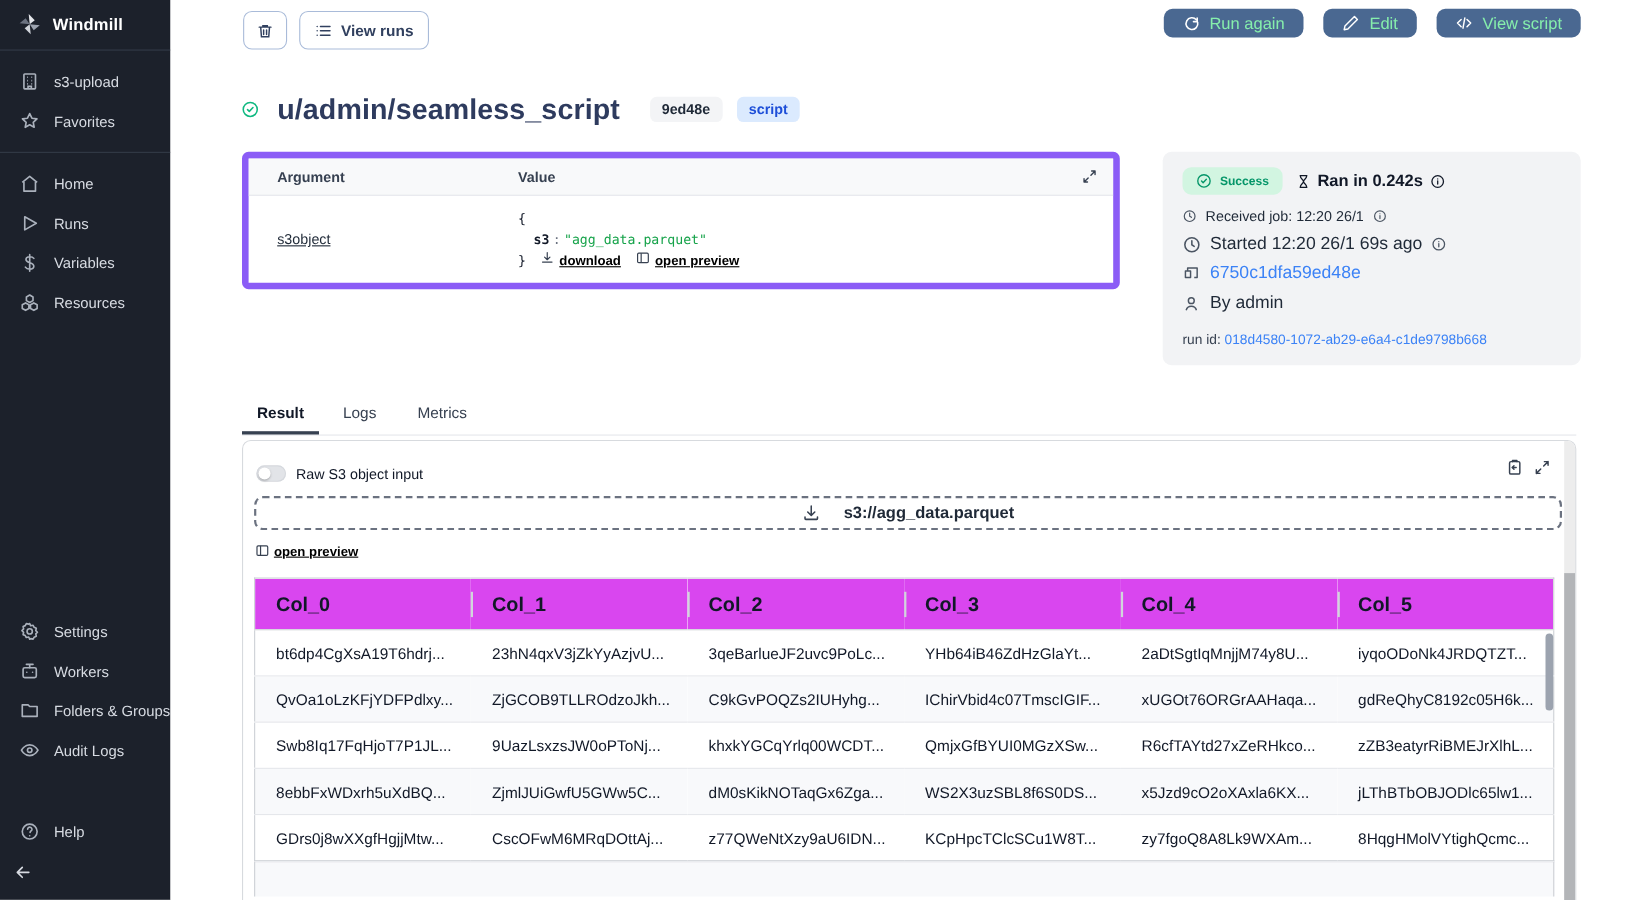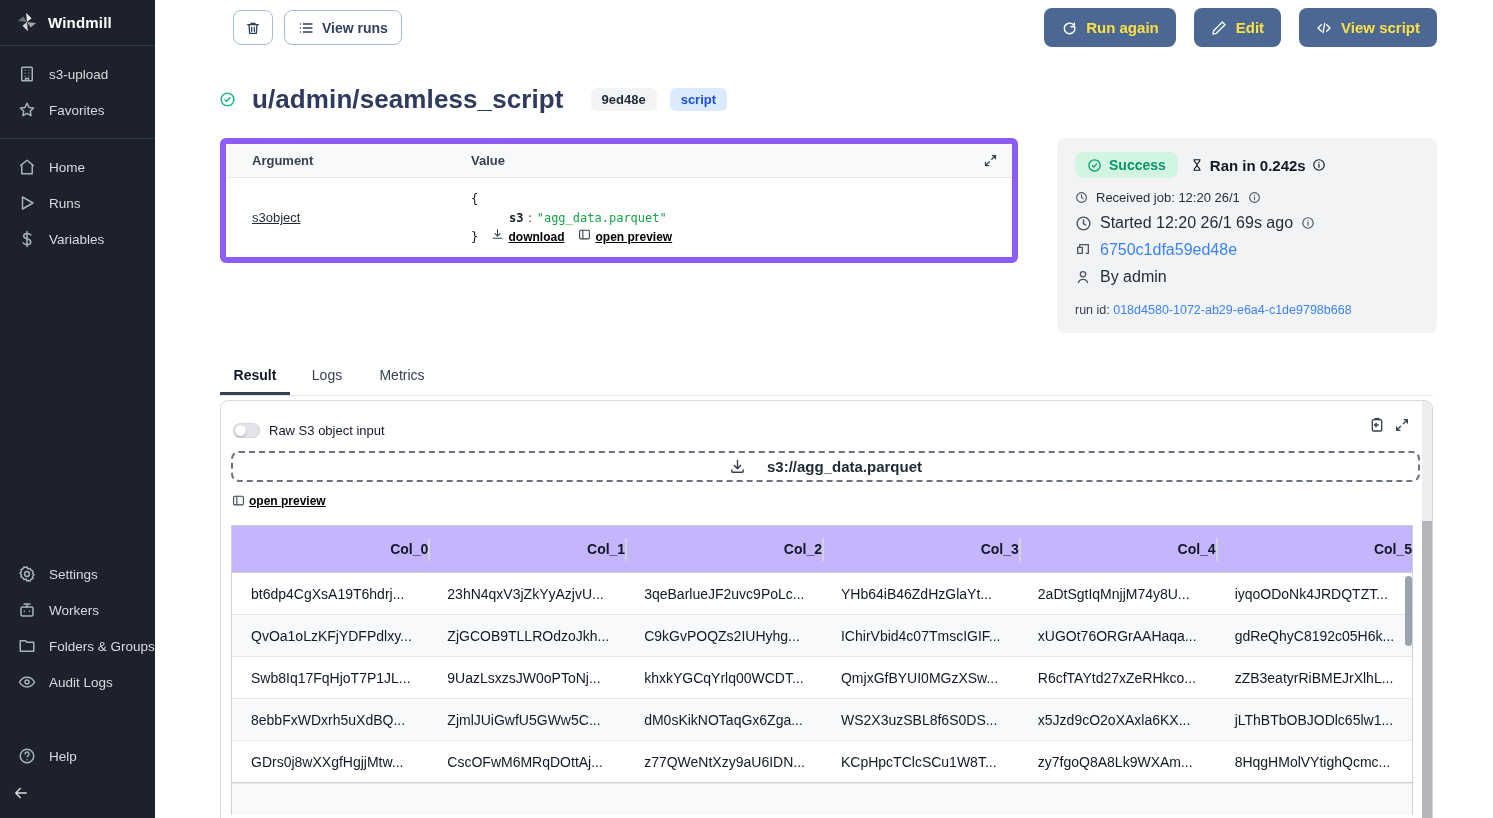--- a/index.html
+++ b/index.html
@@ -17,31 +17,31 @@
   .side-item { display:flex; align-items:center; gap:13px; height:36px; padding-left:18px;
     font-size:13.5px; color:#d7dbe2; cursor:pointer; }
   .side-item .ic { width:18px; height:18px; color:#aab1bc; flex:0 0 18px; }
   .side-spacer { flex:1; }
   .side-bottom { padding-bottom:6px; }
   .back-row { padding:10px 0 10px 12px; }
 
   
   .main { position:absolute; left:155px; top:0; width:1338px; height:818px; background:#fff; }
 
-  .toolbar-left { position:absolute; left:66px; top:10px; display:flex; gap:11px;margin-left:12px; }
+  .toolbar-left { position:absolute; left:66px; top:10px; display:flex; gap:11px; }
   .btn-secondary { display:flex; align-items:center; gap:8px; height:35px; padding:0 13px;
     border:1px solid #a9bbd9; border-radius:8px; background:#fff; color:#31405f;
     font-size:14px; font-weight:700; cursor:pointer; }
   .btn-secondary .ic { width:16px; height:16px; color:#31405f; }
   .btn-icon-only { padding:0 11px; }
 
   .toolbar-right { position:absolute; right:56px; top:8px; display:flex; gap:18px; }
-  .btn-primary { display:flex; align-items:center; gap:9px; height:39px; padding:0 17px;
-    border:none; border-radius:8px; background:#4a6891; color:#fde047; font-size:15px;
-    font-weight:700; cursor:pointer; }
+  .btn-primary { display:flex; align-items:center; gap:9px; height:26px; padding:0 17px;
+    border:none; border-radius:8px; background:#4a6891; color:#86efac; font-size:15px;
+    font-weight:400; cursor:pointer; }
   .btn-primary .ic { width:16px; height:16px; color:#fff; }
 
   .title-row { position:absolute; left:64px; top:84px; display:flex; align-items:center; }
   .title-check { width:17px; height:17px; color:#10b981; margin-right:16px; }
   .page-title { font-size:26px; font-weight:800; color:#2e3b5e; letter-spacing:.1px; }
   .badge-hash { margin-left:27px; background:#f3f4f6; color:#1f2937; font-size:13px;
     font-weight:700; padding:4px 11px; border-radius:6px; }
   .badge-type { margin-left:13px; background:#dbeafe; color:#1d4ed8; font-size:13px;
     font-weight:700; padding:4px 11px; border-radius:6px; }
 
@@ -53,35 +53,35 @@
   .args-head .col-arg { width:245px; padding-left:26px; }
   .args-head .col-val { flex:1; }
   .args-head .ic { width:15px; height:15px; color:#374151; margin-right:14px; cursor:pointer; }
   .args-row { display:flex; min-height:72px; }
   .args-row .col-arg { width:245px; padding-left:26px; display:flex; align-items:center;
     font-size:13px; color:#1f2937;text-decoration:underline; }
   .args-row .col-val { flex:1; padding:12px 0 10px 0;
     font-family:"DejaVu Sans Mono","Liberation Mono",monospace; font-size:12px; color:#111827; }
   .json-line { line-height:19px; }
   .json-indent { padding-left:14px; }
-  .json-key { font-weight:700;margin-left:24px; }
+  .json-key { font-weight:700; }
   .json-colon { color:#6b7280; padding:0 3px; }
   .json-string { color:#16a34a; }
   .val-links { display:inline-flex; align-items:center; gap:14px; margin-left:6px;
     font-family:"Liberation Sans",sans-serif; }
   .mini-link { display:inline-flex; gap:4px; font-size:12px; font-weight:700;
     color:#000000; text-decoration:underline; cursor:pointer; }
   .mini-link .ic { width:13px; height:13px; color:#374151; }
 
   
   .status-panel { position:absolute; left:902px; top:138px; width:380px; background:#f2f3f5;
     border-radius:8px; padding:14px 18px 16px 18px; }
   .status-line1 { display:flex; align-items:center; gap:12px; }
   .badge-success { display:inline-flex; align-items:center; gap:7px; background:#d2f5e1;
-    color:#059669; font-size:14px; font-weight:700; padding:5px 12px; border-radius:8px; }
+    color:#059669; font-size:11px; font-weight:700; padding:5px 12px; border-radius:8px; }
   .badge-success .ic { width:15px; height:15px; }
   .ran-in { display:flex; align-items:center; gap:6px; font-size:15px; font-weight:600;
     color:#111827; }
   .status-row { display:flex; align-items:center; gap:8px; color:#1f2937; }
   .row-sm { font-size:13px; margin-top:12px; }
   .row-md { font-size:16px; margin-top:9px; }
   .status-row .ic { width:15px; height:15px; color:#4b5563; flex:0 0 auto; }
   .row-md .ic { width:17px; height:17px; }
   .link-blue { color:#3b82f6; cursor:pointer; text-decoration:none; }
   .run-id-row { margin-top:17px; font-size:12.5px; color:#374151; }
@@ -111,22 +111,22 @@
     border:2px dashed #6b7280; border-radius:8px; display:flex; align-items:center;
     justify-content:center; gap:21px; cursor:pointer; background:#fff; }
   .s3-drop .ic { width:17px; height:17px; color:#374151; }
   .s3-link { font-size:15px; font-weight:600; color:#1f2937; }
 
   .preview-link { position:absolute; left:11px; top:93px; }
 
   .data-table-wrap { position:absolute; left:10px; top:124px; width:1182px; }
   table.data-table { width:100%; border-collapse:collapse; border:1px solid #cdd0d5;
     table-layout:fixed; }
-  table.data-table th { height:47px; background:#c4b5fd; text-align:right; padding-left:19px;
-    font-size:14px; font-weight:700; color:#111827; position:relative;
+  table.data-table th { height:47px; background:#d946ef; text-align:left; padding-left:19px;
+    font-size:18px; font-weight:700; color:#111827; position:relative;
     border-bottom:1px solid #cdd0d5; }
   table.data-table th .resize-handle { position:absolute; left:0; top:12px; width:2px; height:23px;
     background:#d1d5db; }
   table.data-table td { height:42px; padding-left:19px; font-size:14px; color:#111827;
     border-top:1px solid #e5e7eb; white-space:nowrap; overflow:hidden; }
   table.data-table tbody tr:nth-child(even) { background:#f8f9fb; }
   .table-bottom-stripe { height:32px; background:#f8f9fb; border-left:1px solid #cdd0d5;
     border-right:1px solid #cdd0d5; border-top:1px solid #e5e7eb; }
 
   .inner-scrollbar { position:absolute; left:1184px; top:175px; width:7px; height:70px;
@@ -192,20 +192,29 @@
       </span>
       <span>Runs</span>
     </div>
     <div class="side-item">
       <span class="ic">
         <svg viewBox="0 0 24 24" width="18" height="18" fill="none" stroke="currentColor" stroke-width="2" stroke-linecap="round">
             <path d="M12 2v20M17 6.5c-1-1.5-2.6-2-5-2-3 0-4.5 1.6-4.5 3.5 0 5 9.5 2.5 9.5 8 0 2-1.8 3.5-5 3.5-2.6 0-4.3-.8-5.2-2.3"></path>
           </svg>
       </span>
       <span>Variables</span>
+    </div>
+    <div class="side-item">
+      <span class="ic">
+        <svg viewBox="0 0 24 24" width="18" height="18" fill="none" stroke="currentColor" stroke-width="2" stroke-linejoin="round">
+            <path d="M12 3l4 2.3v4.4L12 12 8 9.7V5.3z"></path>
+            <path d="M7 12.5l4 2.3v4.4l-4 2.3-4-2.3v-4.4zM17 12.5l4 2.3v4.4l-4 2.3-4-2.3v-4.4z"></path>
+          </svg>
+      </span>
+      <span>Resources</span>
     </div>
   </div>
 
   <div class="side-spacer"></div>
 
   <div class="side-group side-bottom">
     <div class="side-item">
       <span class="ic">
         <svg viewBox="0 0 24 24" width="18" height="18" fill="none" stroke="currentColor" stroke-width="2">
             <circle cx="12" cy="12" r="3.2"></circle>

